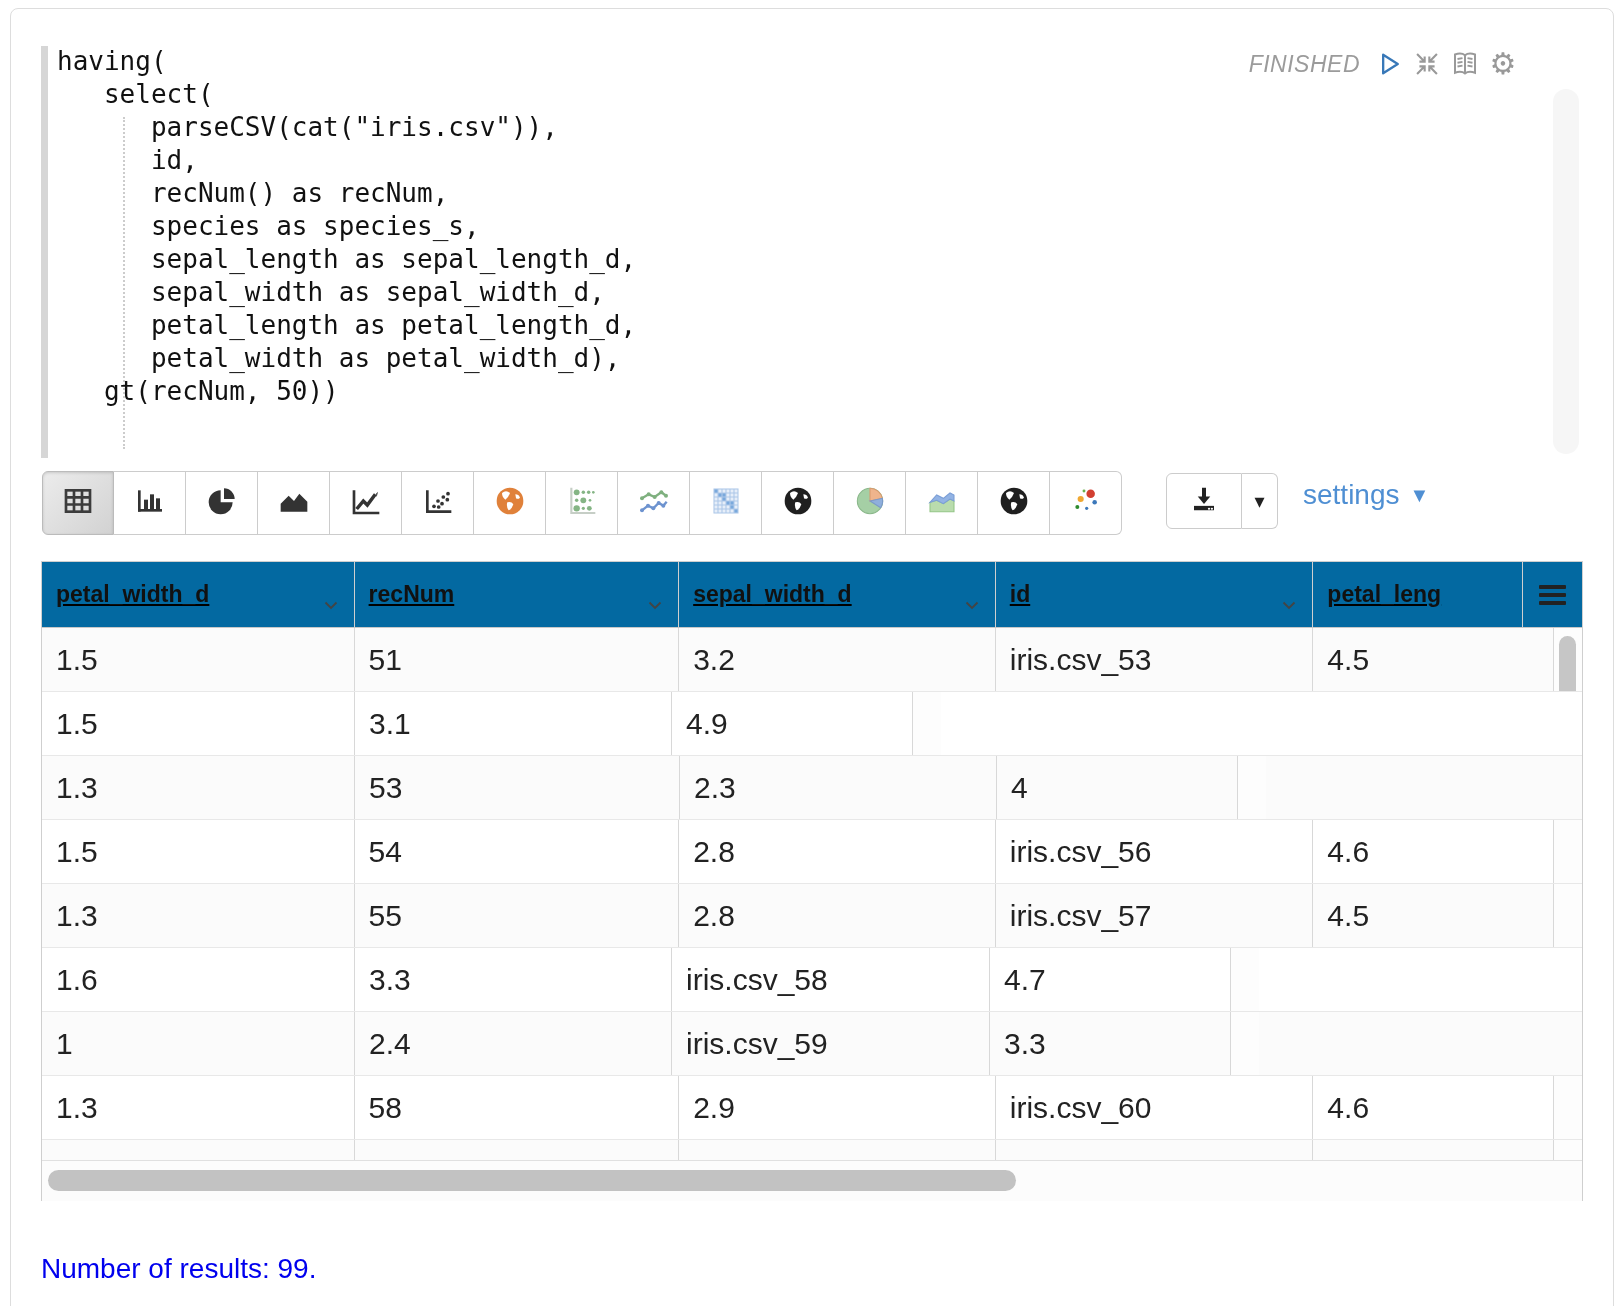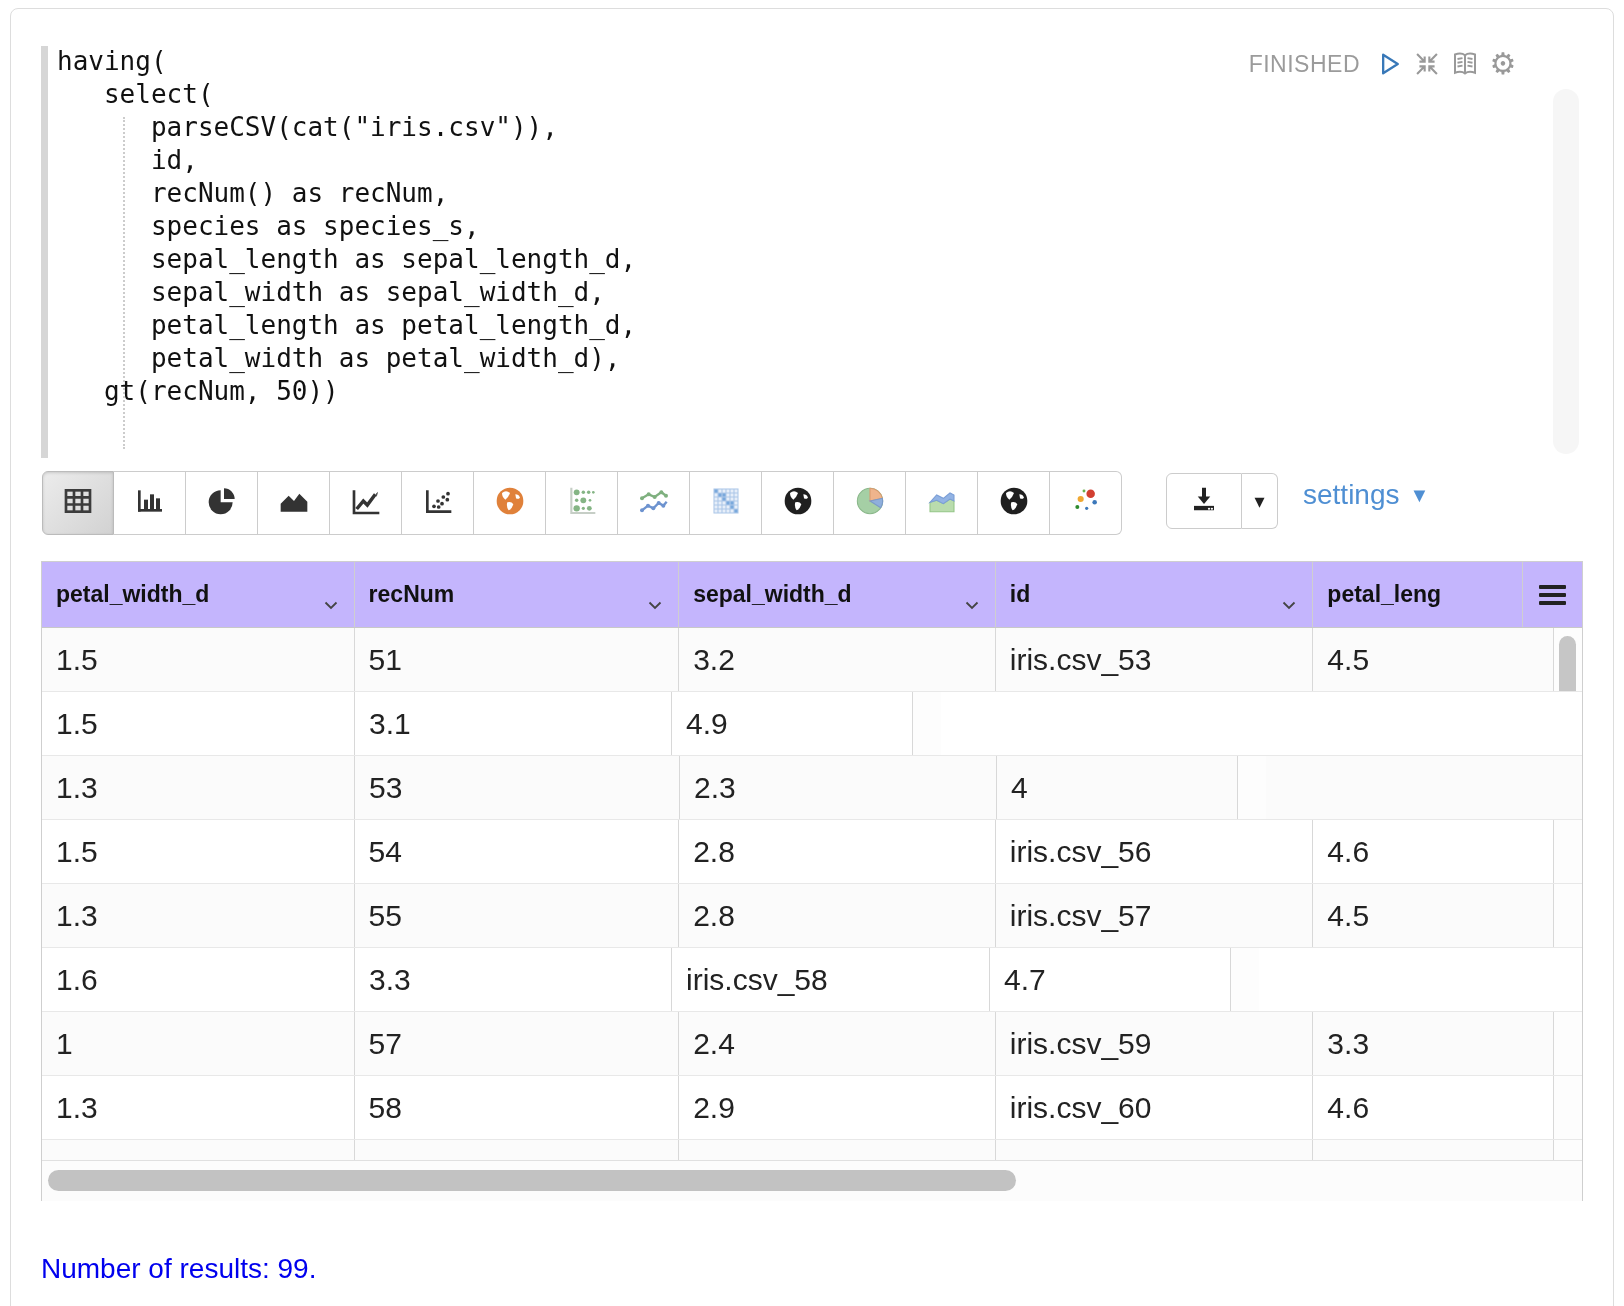--- a/index.html
+++ b/index.html
@@ -14,21 +14,21 @@
   .gutter { position:absolute; left:30px; top:37px; width:7px; height:412px; background:#d6d6d6; }
   .indent-guide { position:absolute; left:112px; top:108px; height:332px; width:0;
                   border-left:2px dotted #ccc; }
   .code-text {
     position:absolute; left:46px; top:36px;
     font-family:"DejaVu Sans Mono", monospace;
     font-size:26px; line-height:33px; color:#111; white-space:pre;
   }
   .code-scrollbar { position:absolute; left:1542px; top:80px; width:26px; height:365px;
                     background:#f6f6f6; border-radius:13px; }
-  .para-controls { position:absolute; top:40px; right:95px; display:flex; align-items:center; gap:8px; }
+  .para-controls { position:absolute; top:40px; right:95px; display:flex; align-items:center; gap:8px;font-style:italic; }
   .status { color:#9b9b9b; font-size:23px; letter-spacing:0.5px; margin-right:6px; }
   .ctrl-icon { width:30px; height:30px; display:flex; align-items:center; justify-content:center; cursor:pointer; }
   .gear-glyph { font-size:30px; color:#999; line-height:30px; font-family:"DejaVu Sans", sans-serif; }
   
   .chart-bar { position:absolute; left:31px; top:462px; display:flex; }
   .chart-btn {
     width:72px; height:64px; background:#fff; border:1px solid #ccc; border-left:none;
     display:flex; align-items:center; justify-content:center; cursor:pointer;
   }
   .chart-btn:first-child { border-left:1px solid #ccc; border-radius:6px 0 0 6px; }
@@ -40,22 +40,22 @@
             border-radius:6px 0 0 6px; display:flex; align-items:center; justify-content:center; cursor:pointer; }
   .dl-caret { width:36px; height:56px; background:#fff; border:1px solid #ccc; border-left:none;
               border-radius:0 6px 6px 0; display:flex; align-items:center; justify-content:center;
               font-size:20px; color:#222; cursor:pointer; }
   .settings-link { position:absolute; left:1292px; top:470px; color:#4f8fd3; font-size:28px;
                    display:flex; align-items:center; gap:10px; cursor:pointer; }
   .settings-caret { font-size:20px; color:#4f8fd3; }
   
   .grid { position:absolute; left:30px; top:552px; width:1542px; height:640px;
           border:1px solid #cfcfcf; background:#fff; }
-  .grid-header { display:flex; height:66px; background:#c4b5fd;
-                 border-bottom:1px solid #c8c8c8; box-shadow:0 1px 0 #e6e6e6; }
+  .grid-header { display:flex; height:66px; background:#0369a1;
+                 border-bottom:1px solid #c8c8c8; box-shadow:0 1px 0 #e6e6e6;text-decoration:underline; }
   .hcell { position:relative; display:flex; align-items:center; padding:0 14px;
            font-size:23px; font-weight:bold; color:#111; border-right:1px solid #cfcfcf;
            overflow:hidden; white-space:nowrap; cursor:pointer; }
   .hcell .chev { position:absolute; right:16px; top:27px; }
   .hc1{width:313px;} .hc2{width:325px;} .hc3{width:317px;} .hc4{width:318px;}
   .hc5{width:210px;} .hmenu{width:59px; border-right:none; justify-content:center; padding:0;}
   .burger { display:flex; flex-direction:column; gap:4px; cursor:pointer; }
   .burger div { width:27px; height:4px; background:#222; border-radius:1px; }
   .grid-body { position:relative; }
   .row { display:flex; height:64px; background:#fff; border-bottom:1px solid #e8e8e8; }
@@ -362,21 +362,20 @@
       </div>
       <div class="row">
         <div class="cell c1">1.6</div>
         <div class="cell c3">3.3</div>
         <div class="cell c4">iris.csv_58</div>
         <div class="cell c5">4.7</div>
         <div class="cell vsb-col"></div>
       </div>
       <div class="row">
         <div class="cell c1">1</div>
-        <div class="cell c2">57</div>
         <div class="cell c3">2.4</div>
         <div class="cell c4">iris.csv_59</div>
         <div class="cell c5">3.3</div>
         <div class="cell vsb-col"></div>
       </div>
       <div class="row">
         <div class="cell c1">1.3</div>
         <div class="cell c2">58</div>
         <div class="cell c3">2.9</div>
         <div class="cell c4">iris.csv_60</div>

